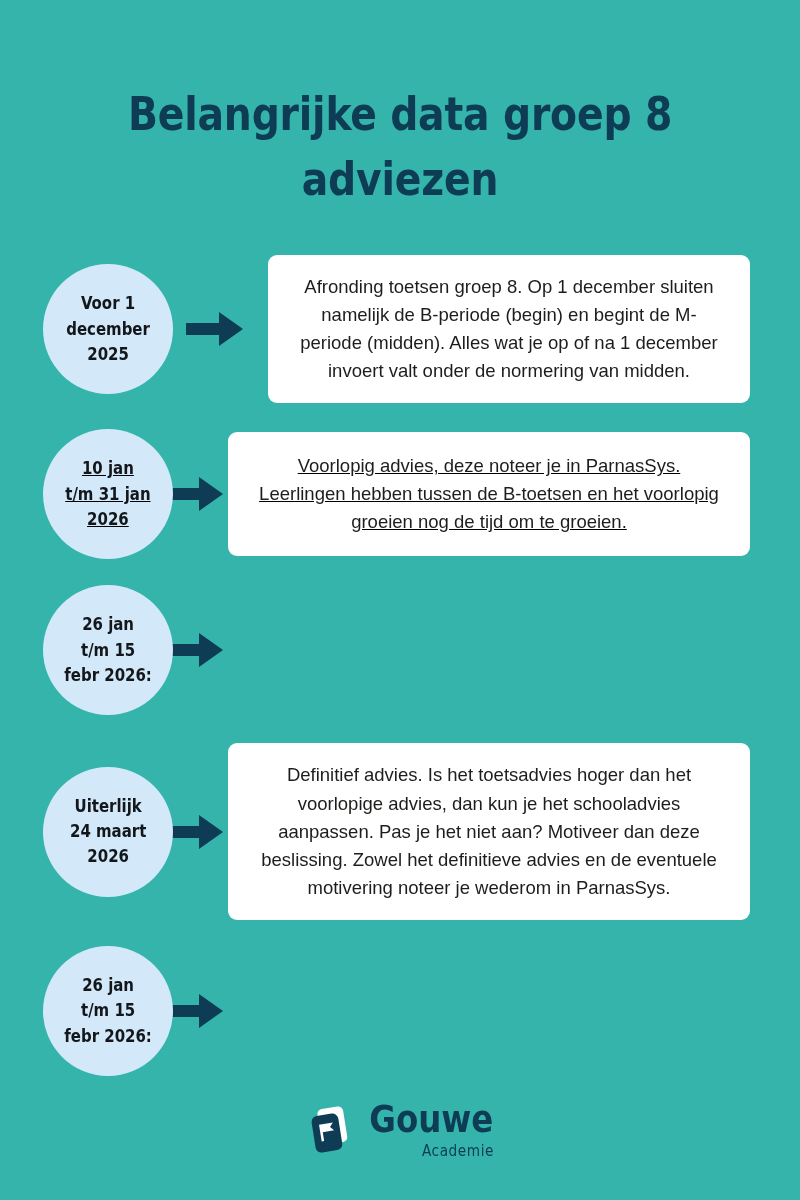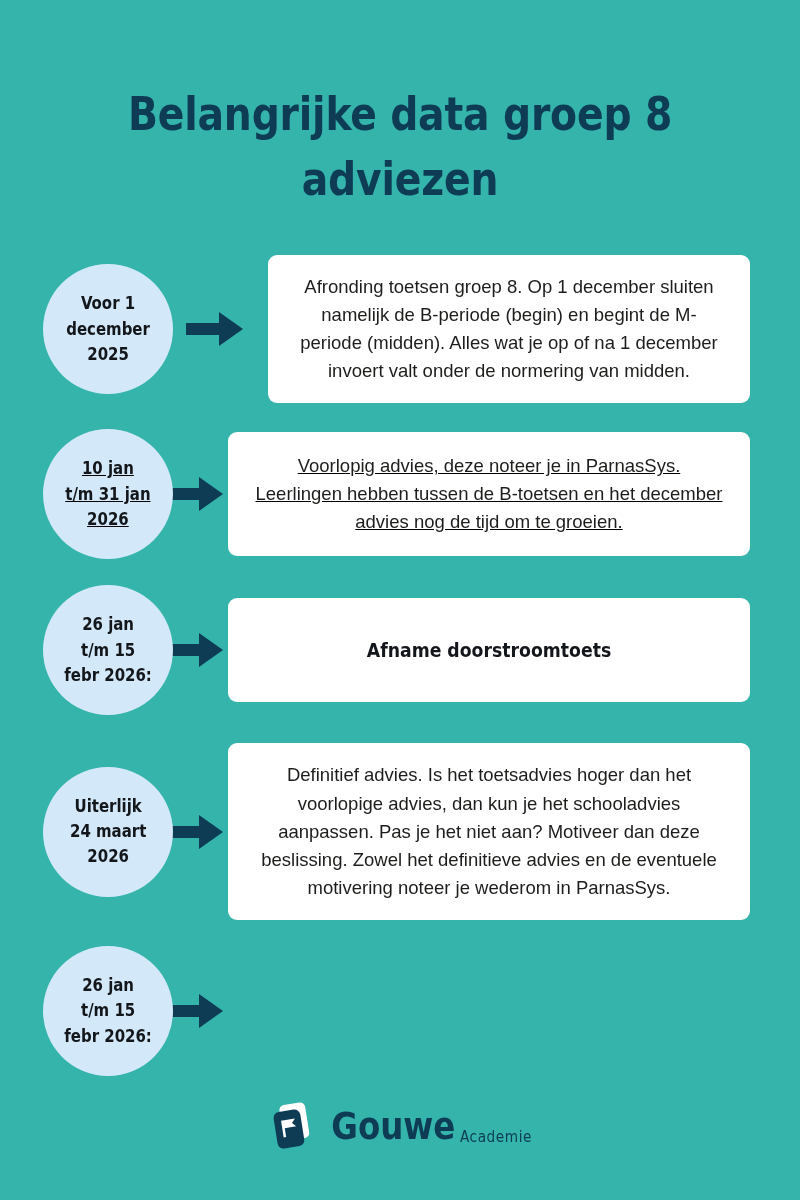--- a/index.html
+++ b/index.html
@@ -154,21 +154,21 @@
     gap: 10px;
   }
   .logo-mark {
     width: 52px;
     height: 52px;
     position: relative;
     flex: 0 0 auto;
   }
   .logo-text {
     display: flex;
-    flex-direction: row;
+    flex-direction: column;
     align-items: flex-end;
     line-height: 1;
     text-align: right;
   }
   .logo-name {
     color: #0d3c54;
     font-family: "DejaVu Sans Condensed", "Liberation Sans Narrow", "Liberation Sans", sans-serif;
     font-weight: bold;
     font-size: 38px;
     letter-spacing: 0px;
@@ -211,36 +211,33 @@
     <div class="row r2">
       <div class="circle">
         <div class="circle-label">10 jan
 t/m 31 jan
 2026</div>
       </div>
       <svg class="arrow" viewBox="0 0 57 34" aria-hidden="true">
         <path d="M0 11 H33 V0 L57 17 L33 34 V23 H0 Z" fill="#0d3c54"></path>
       </svg>
       <div class="card">
-        <div class="card-text">Voorlopig advies, deze noteer je in ParnasSys. Leerlingen hebben tussen de B-toetsen en het december advies nog de tijd om te groeien.</div>
+        <div class="card-text">Voorlopig advies, deze noteer je in ParnasSys. Leerlingen hebben tussen de B-toetsen en het voorlopig groeien nog de tijd om te groeien.</div>
       </div>
     </div>
 
     <div class="row r3">
       <div class="circle">
         <div class="circle-label">26 jan
 t/m 15
 febr 2026:</div>
       </div>
       <svg class="arrow" viewBox="0 0 57 34" aria-hidden="true">
         <path d="M0 11 H33 V0 L57 17 L33 34 V23 H0 Z" fill="#0d3c54"></path>
       </svg>
-      <div class="card short">
-        <div class="card-text">Afname doorstroomtoets</div>
-      </div>
     </div>
 
     <div class="row r4">
       <div class="circle">
         <div class="circle-label">Uiterlijk
 24 maart
 2026</div>
       </div>
       <svg class="arrow" viewBox="0 0 57 34" aria-hidden="true">
         <path d="M0 11 H33 V0 L57 17 L33 34 V23 H0 Z" fill="#0d3c54"></path>

